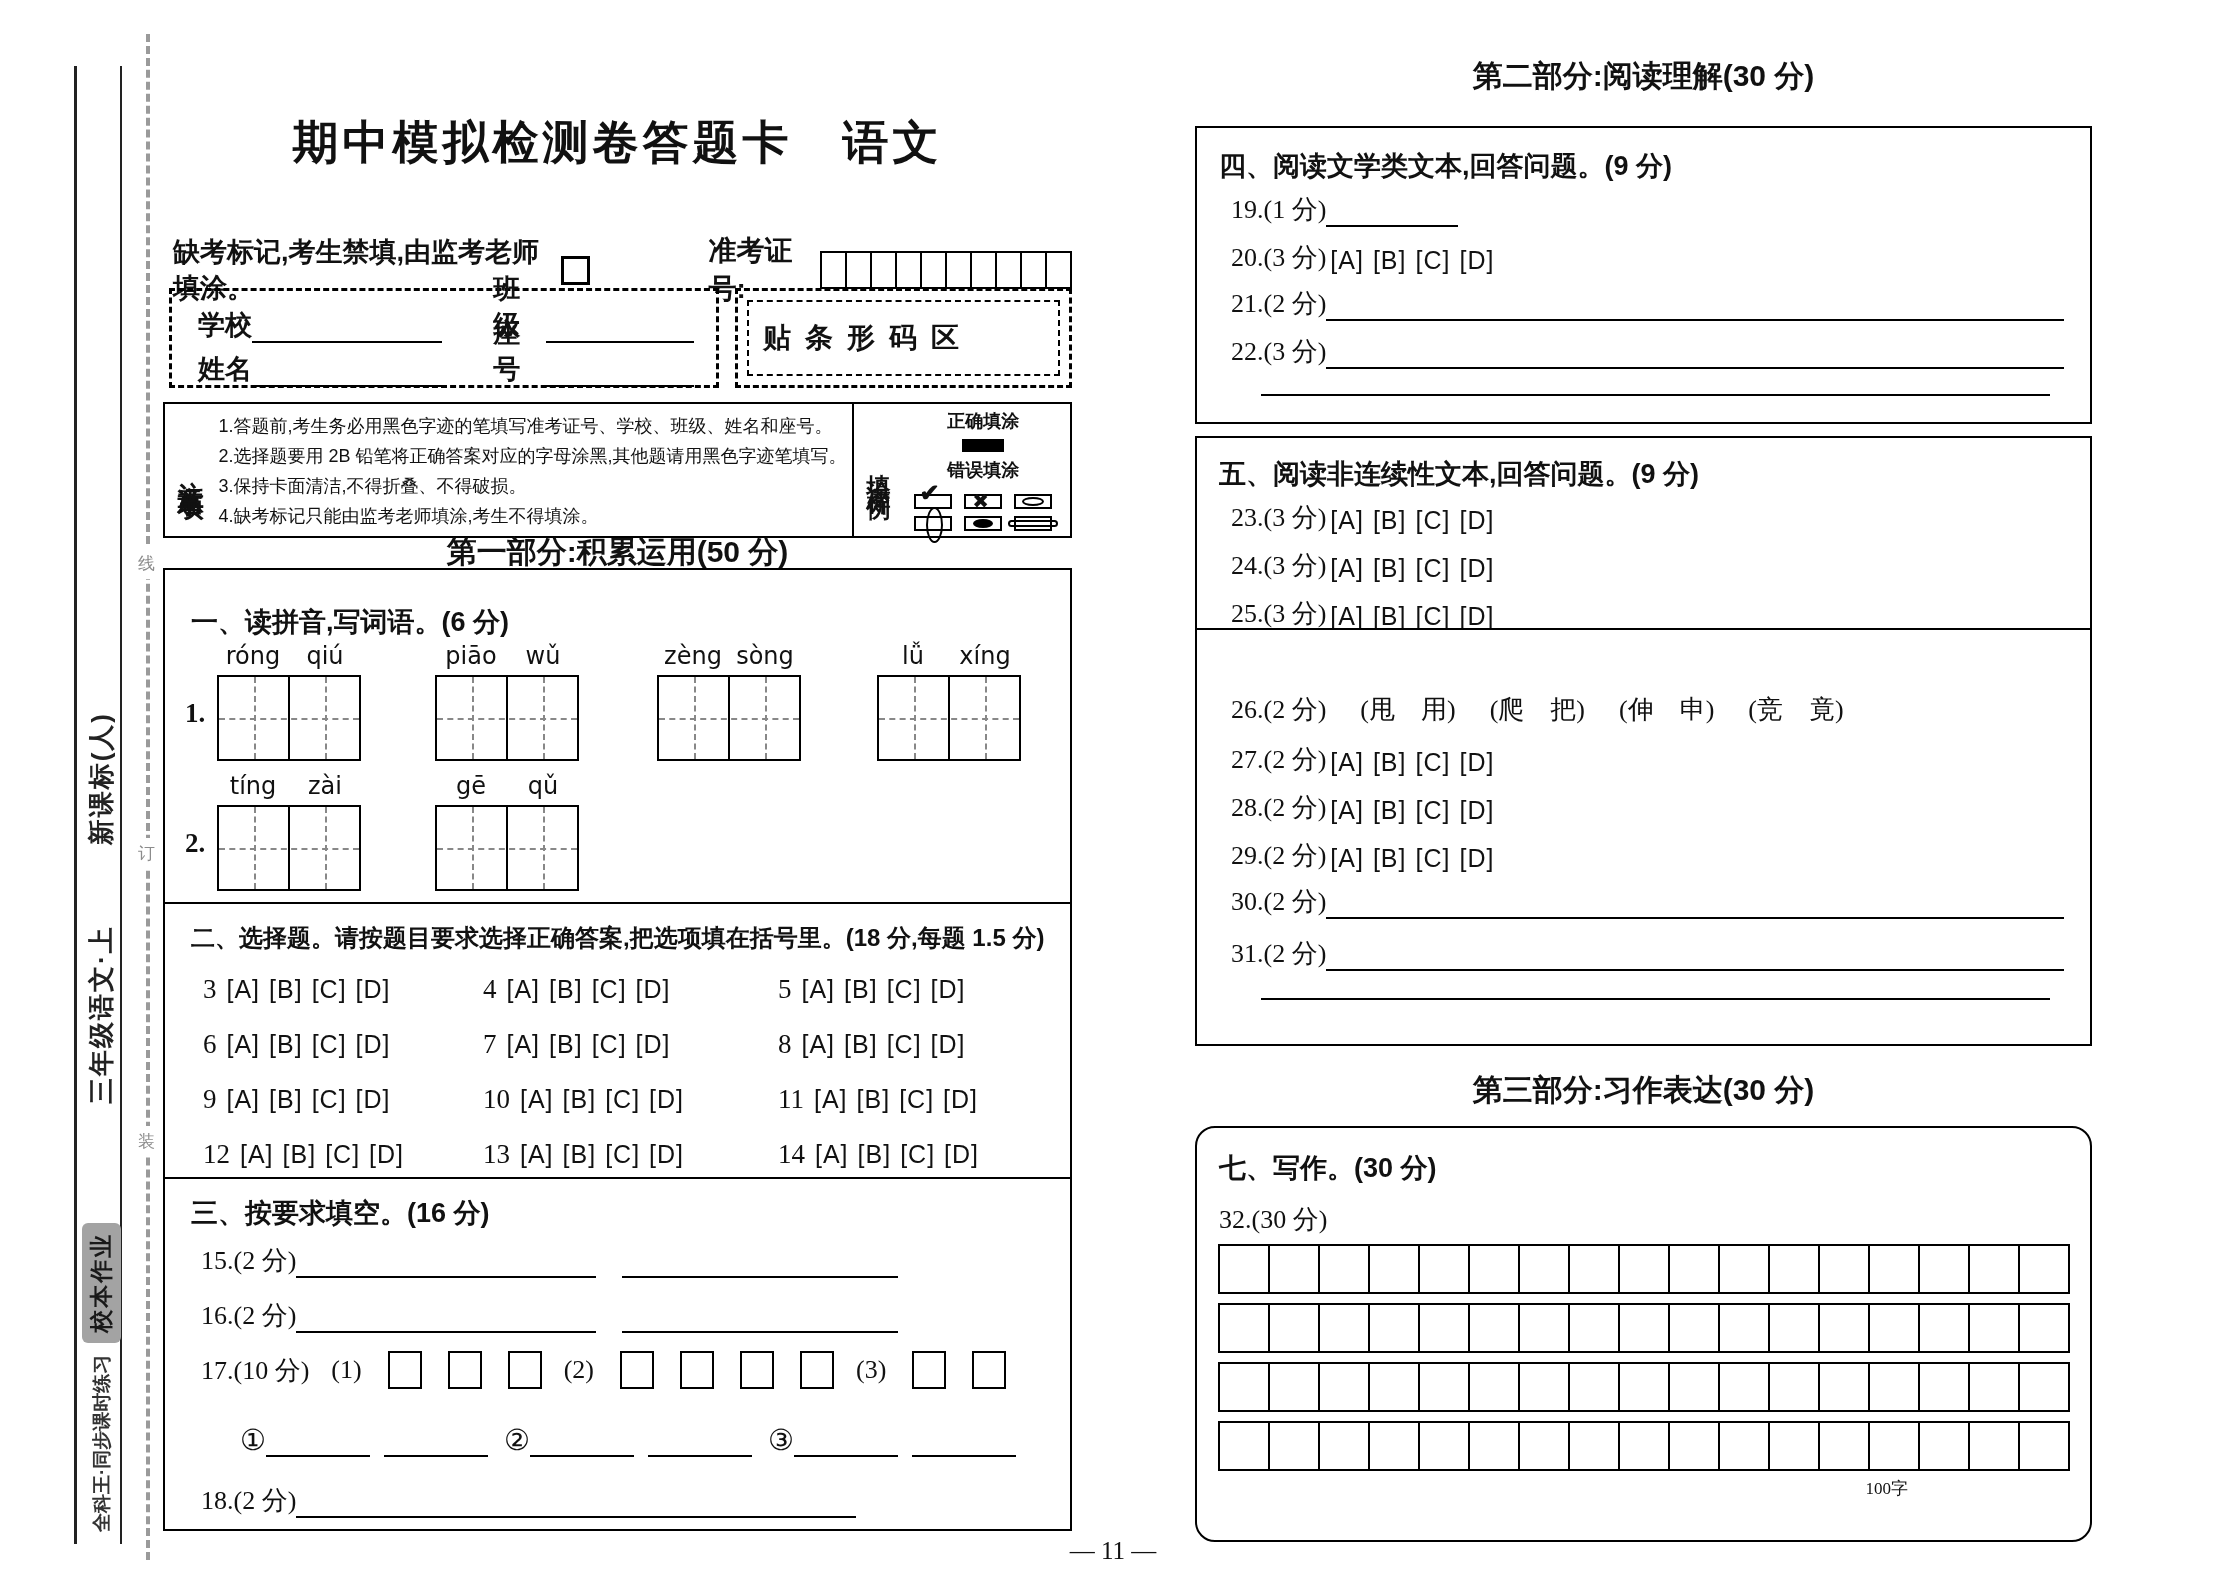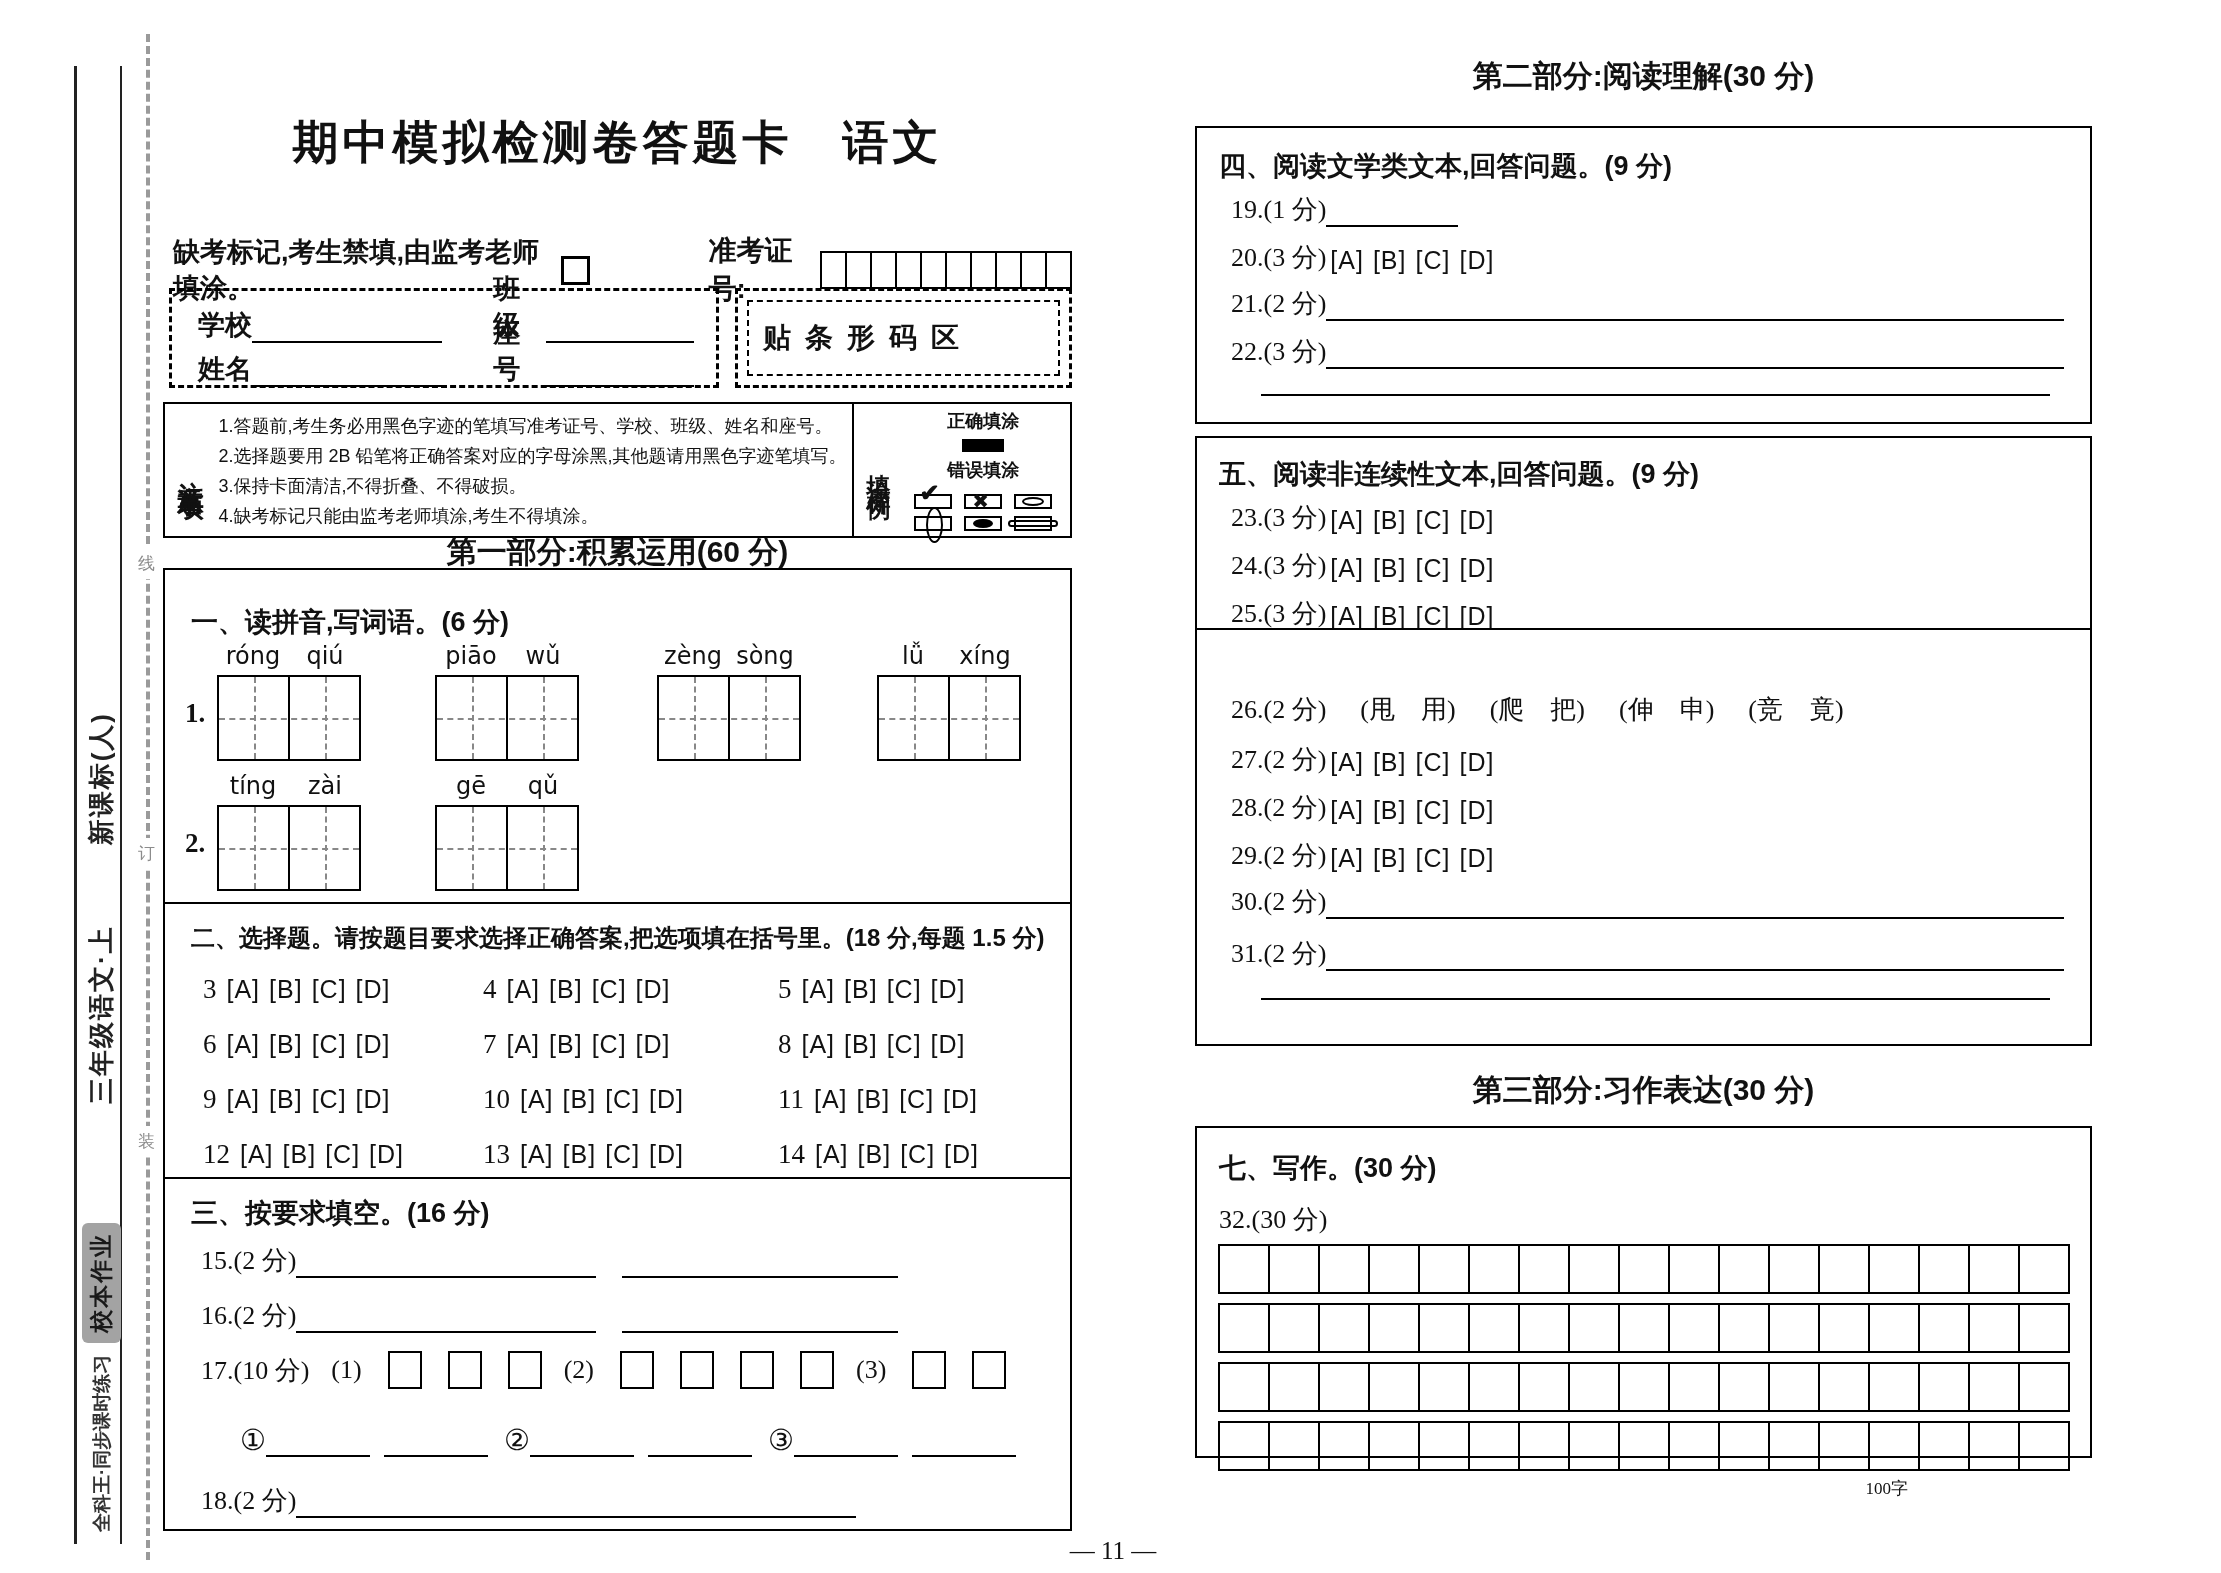--- a/index.html
+++ b/index.html
@@ -115,21 +115,21 @@
   .box56 { top:436px; height:610px; }
   .sec5 { position:relative; height:190px;padding-left:16px; }
   .sec6 { position:absolute; top:190px; left:0; right:0; bottom:0; border-top:2.5px solid #000; }
   .rtitle { position:absolute; left:22px; font-size:27px; font-weight:bold; white-space:nowrap; }
   .ritem { position:absolute; left:34px; right:26px; display:flex; align-items:flex-end; }
   .fillline { flex:1; border-bottom:2px solid #000; height:30px; }
   .contline { position:absolute; left:64px; right:40px; border-bottom:2px solid #000; }
   .pair { font-size:26px; margin-left:34px; }
   .pair:first-of-type { margin-left:10px; }
 
-  .box7 { top:1126px; height:332px; }
+  .box7 { top:1126px; height:416px;border-radius:20px; }
   .wgrid { position:absolute; top:116px; left:21px; }
   .wrow { display:flex; margin-bottom:9px; }
   .wcell { width:52px; height:50px; border:2px solid #000; margin-left:-2px; }
   .wcell:first-child { margin-left:0; }
   .wordcount { position:absolute; top:349px; right:182px; font-size:17px; }
 
   .pageno { position:absolute; left:963px; top:1537px; width:300px; text-align:center; font-size:25px; }
 </style>
 </head>
 <body>
@@ -225,21 +225,21 @@
             <div class="wi wi-x"></div>
             <div class="wi wi-oval"></div>
             <div class="wi wi-tall"></div>
             <div class="wi wi-fill"></div>
             <div class="wi wi-protrude"></div>
           </div>
         </div>
       </div>
     </div>
 
-    <div class="part-heading ph1 sans">第一部分:积累运用(60 分)</div>
+    <div class="part-heading ph1 sans">第一部分:积累运用(50 分)</div>
 
     <div class="main-box">
 
       <div class="sec sec1">
         <div class="sec-title sans" style="top:34px">一、读拼音,写词语。(6 分)</div>
         <span class="pnum" style="left:20px; top:128px">1.</span>
         <div class="pgroup" style="left:52px;  top:72px">
           <div class="plabels">
               <span>róng</span>
               <span>qiú</span>

